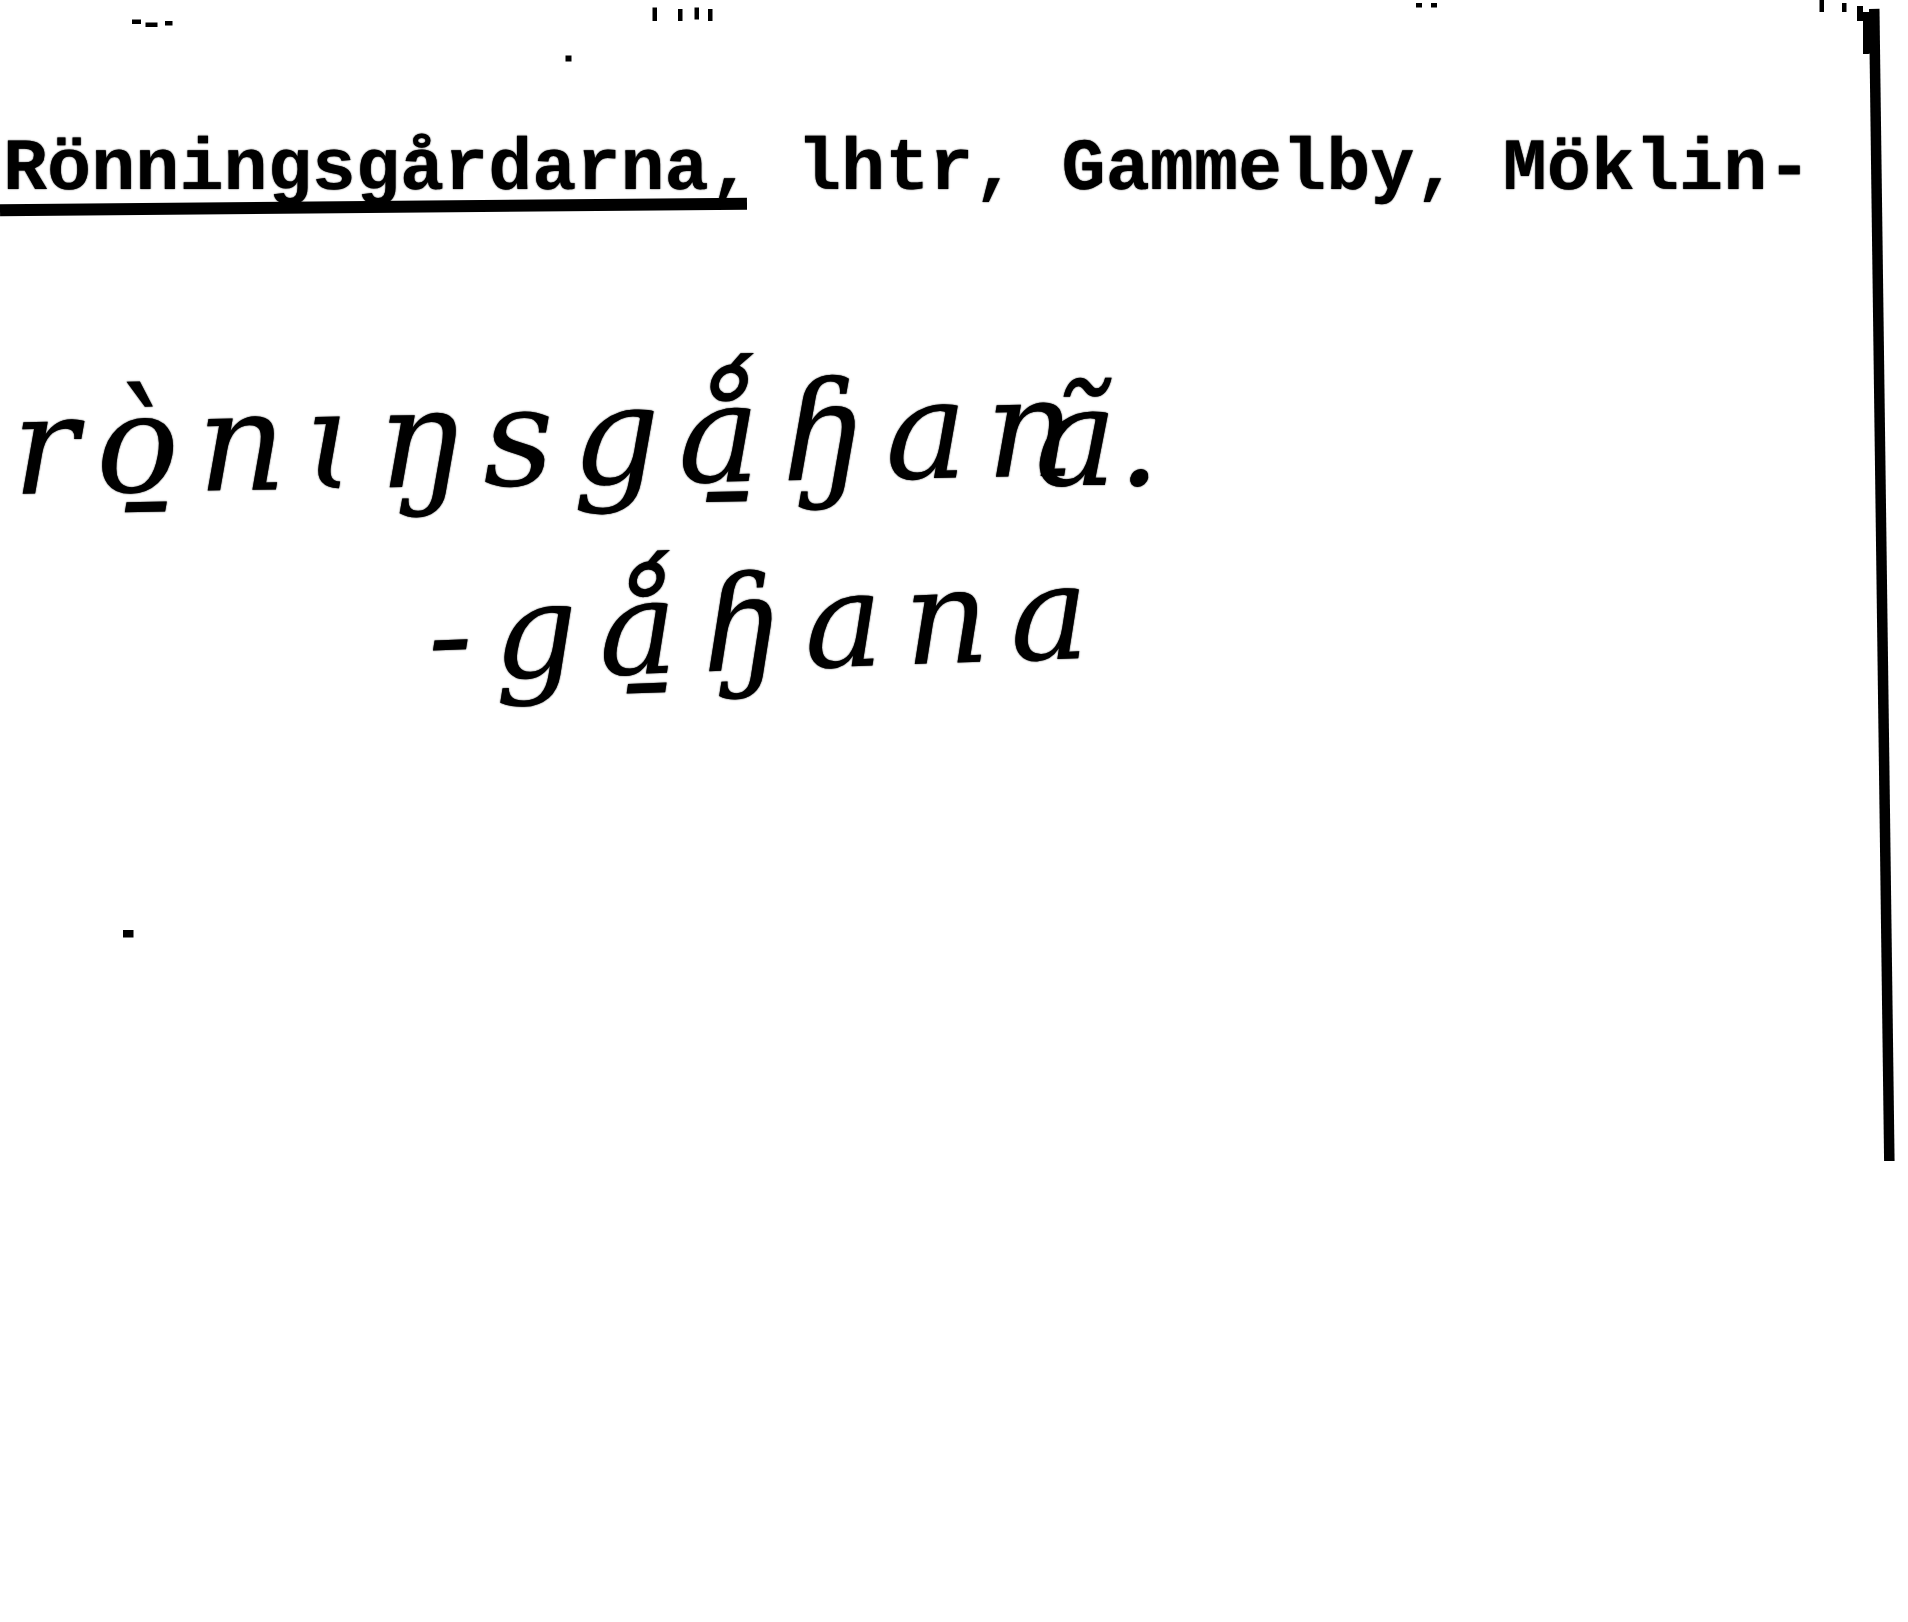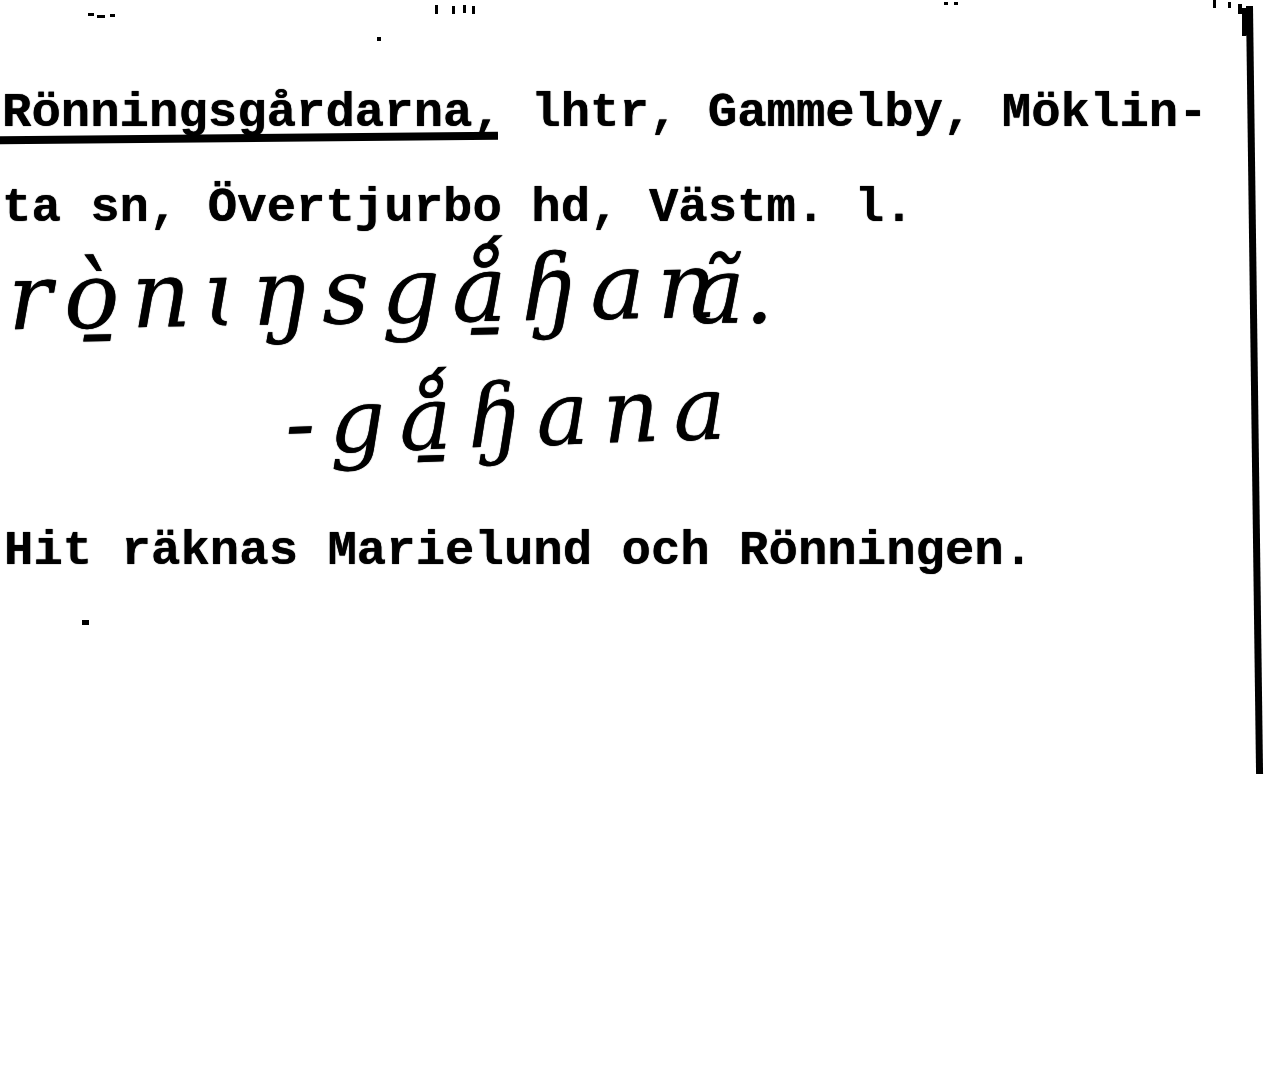--- a/index.html
+++ b/index.html
@@ -104,27 +104,25 @@
   }
 </style>
 </head>
 <body>
 
 <div class="card">
 
   <div class="type-line line1"><span class="headword">Rönningsgårdarna</span><span>, lhtr, Gammelby, Möklin-</span></div>
   <div class="headword-underline"></div>
 
-  <div class="type-line line2">ta sn, Övertjurbo hd, Västm. l.</div>
 
   <div class="hand hw1">rò̱nɩŋsgǻ̱ɧan</div>
   <div class="hand hw1-tail">ã.</div>
   <div class="hand hw2">-gǻ̱ɧana</div>
 
-  <div class="type-line note">Hit räknas Marielund och Rönningen.</div>
 
 
   <div class="edge-line"></div>
   <div class="edge-bump"></div>
 
   <div class="speck" style="left:88px;  top:13px;  width:6px;  height:3px;"></div>
   <div class="speck" style="left:97px;  top:15px;  width:8px;  height:3px;"></div>
   <div class="speck" style="left:110px; top:14px;  width:5px;  height:3px;"></div>
   <div class="speck" style="left:435px; top:5px;   width:3px;  height:9px;"></div>
   <div class="speck" style="left:452px; top:6px;   width:3px;  height:8px;"></div>

